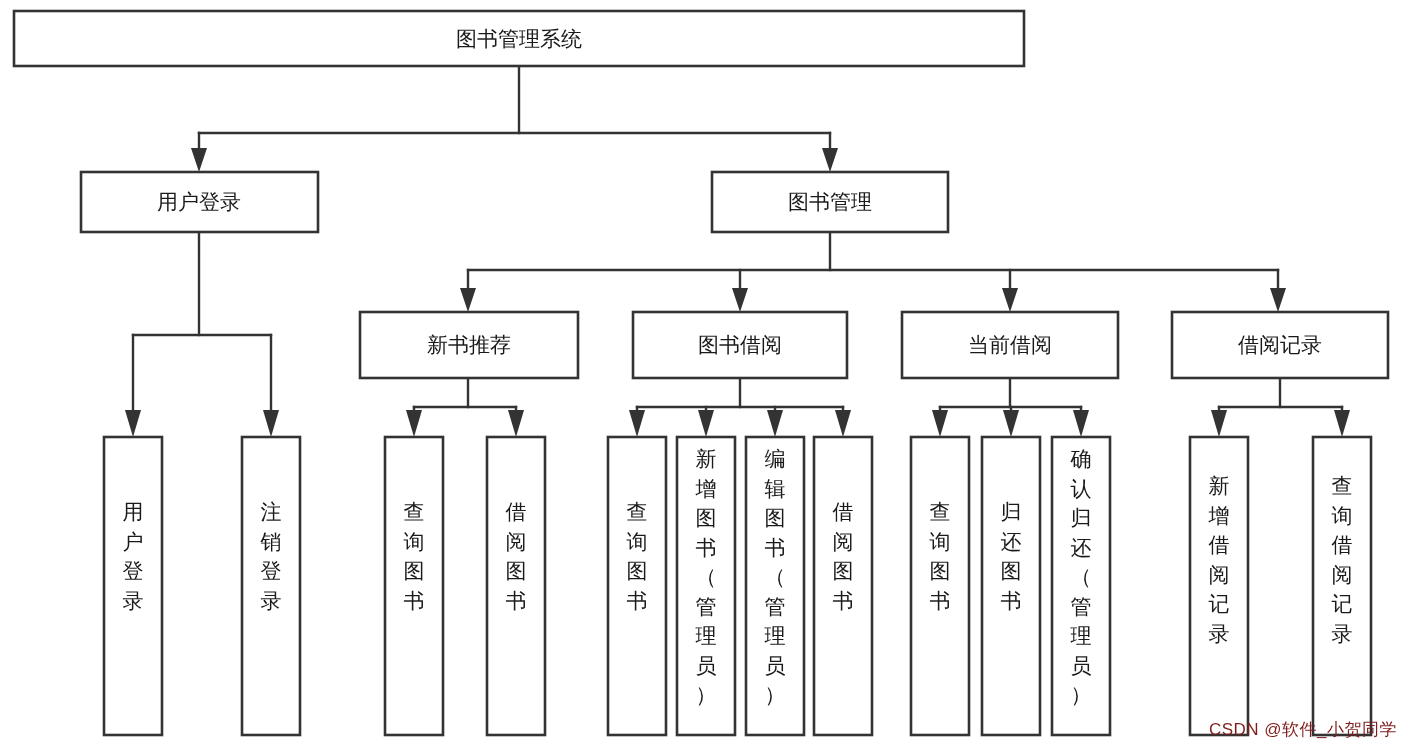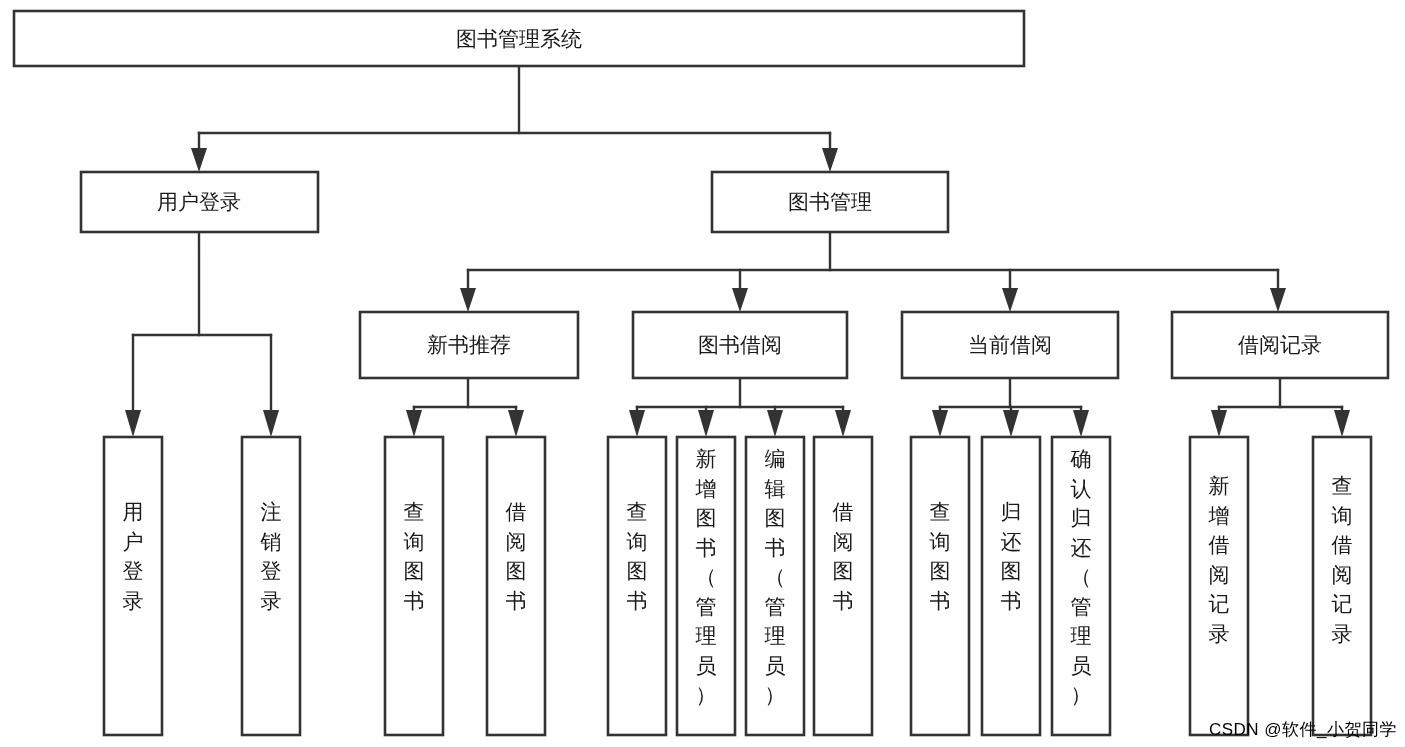--- a/index.html
+++ b/index.html
@@ -51,21 +51,21 @@
   .arrowhead {
     fill: #333333;
     stroke: none;
   }
   .watermark {
     position: absolute;
     right: 8px;
     bottom: 6px;
     font-family: "Liberation Sans", "DejaVu Sans", sans-serif;
     font-size: 17px;
-    color: #000000;
+    color: #7f1d1d;
     letter-spacing: 0.5px;
     white-space: nowrap;
     pointer-events: none;
   }
 </style>
 </head>
 <body>
 
 <div id="page">
 

